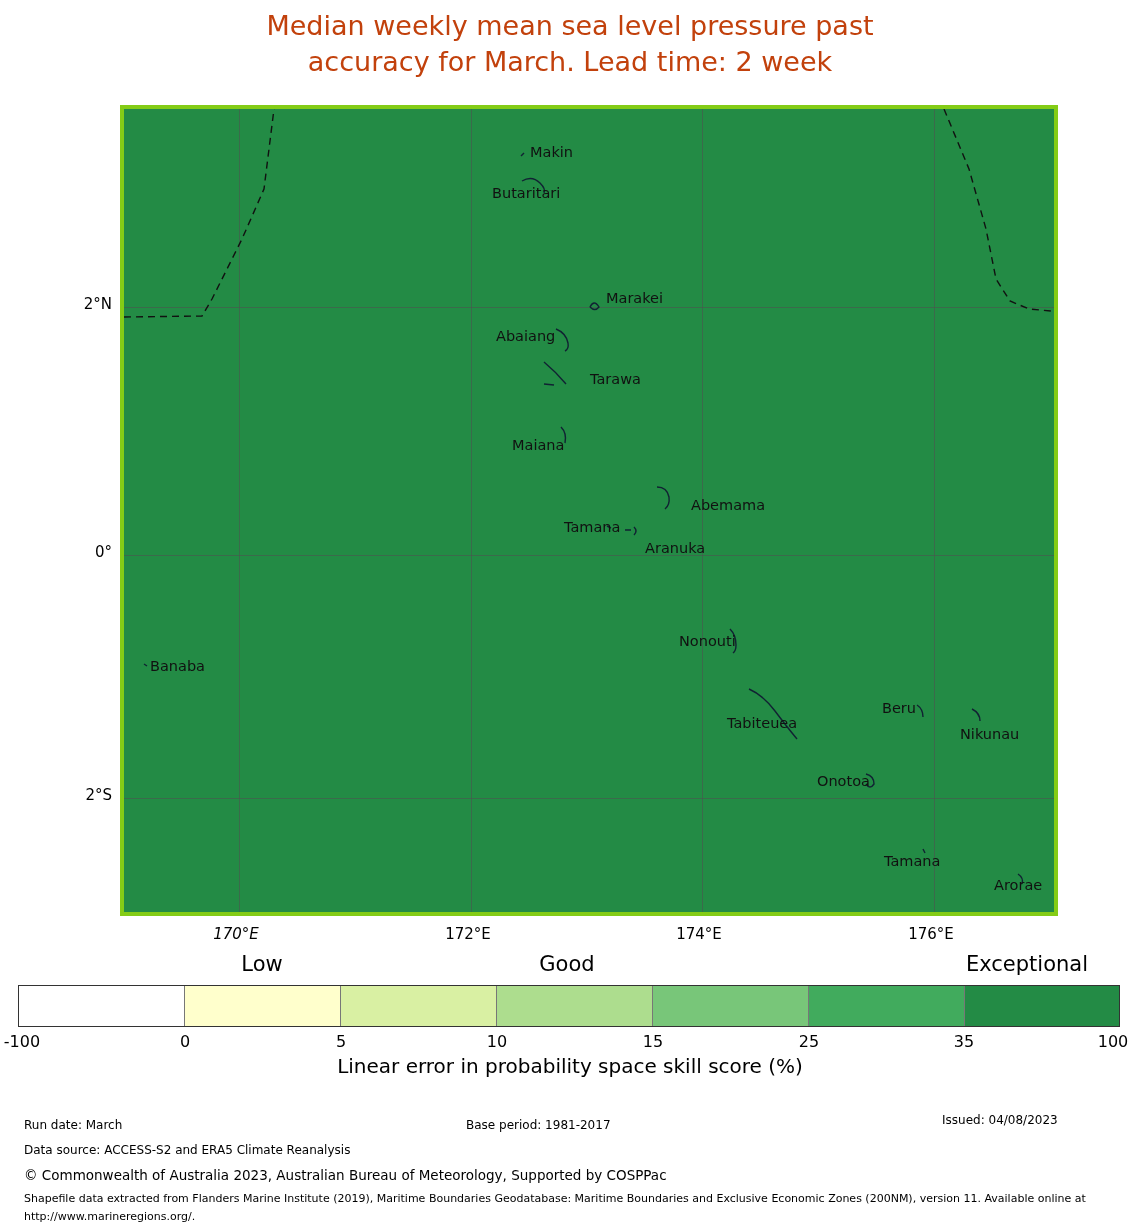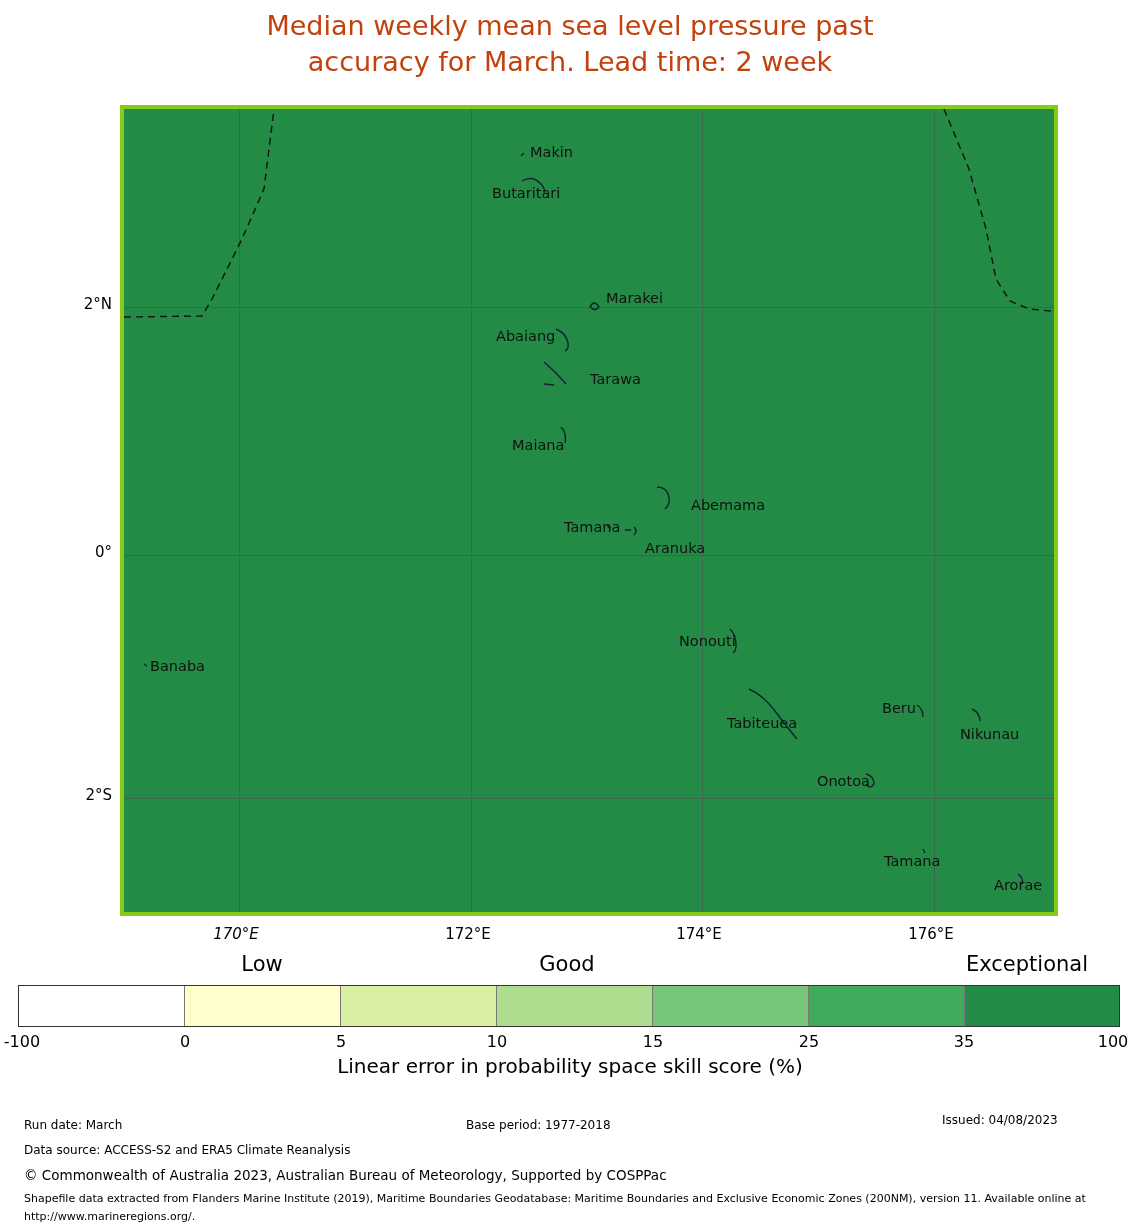--- a/index.html
+++ b/index.html
@@ -236,17 +236,17 @@
 <div class="cbar-tick" style="left:341px;">5</div>
 <div class="cbar-tick" style="left:497px;">10</div>
 <div class="cbar-tick" style="left:653px;">15</div>
 <div class="cbar-tick" style="left:809px;">25</div>
 <div class="cbar-tick" style="left:964px;">35</div>
 <div class="cbar-tick" style="left:1113px;">100</div>
 
 <div class="cbar-caption">Linear error in probability space skill score (%)</div>
 
 <div class="foot" style="left:24px;  top:1118px;">Run date: March</div>
-<div class="foot" style="left:466px; top:1118px;">Base period: 1977-2018</div>
+<div class="foot" style="left:466px; top:1118px;">Base period: 1981-2017</div>
 <div class="foot" style="left:942px; top:1113px;">Issued: 04/08/2023</div>
 <div class="foot" style="left:24px;  top:1143px;">Data source: ACCESS-S2 and ERA5 Climate Reanalysis</div>
 <div class="foot" style="left:24px;  top:1167px; font-size:13.5px;">© Commonwealth of Australia 2023, Australian Bureau of Meteorology, Supported by COSPPac</div>
 <div class="foot-small" style="left:24px; top:1190px; width:1110px; white-space:normal;">Shapefile data extracted from Flanders Marine Institute (2019), Maritime Boundaries Geodatabase: Maritime Boundaries and Exclusive Economic Zones (200NM), version 11. Available online at http://www.marineregions.org/.</div>
 
 </body></html>

